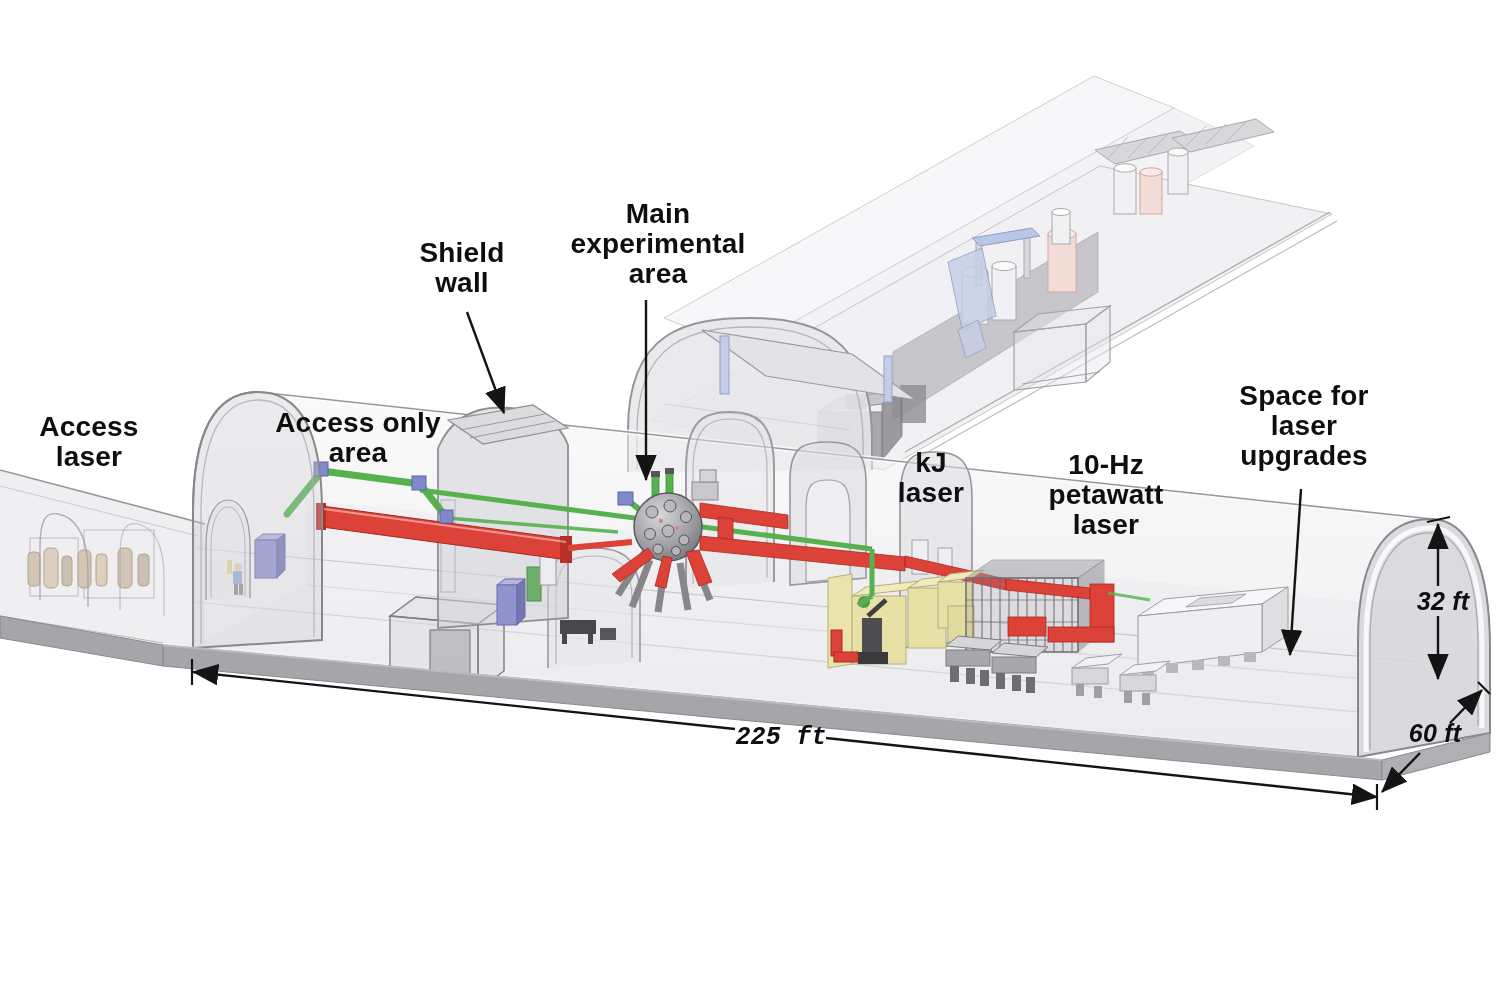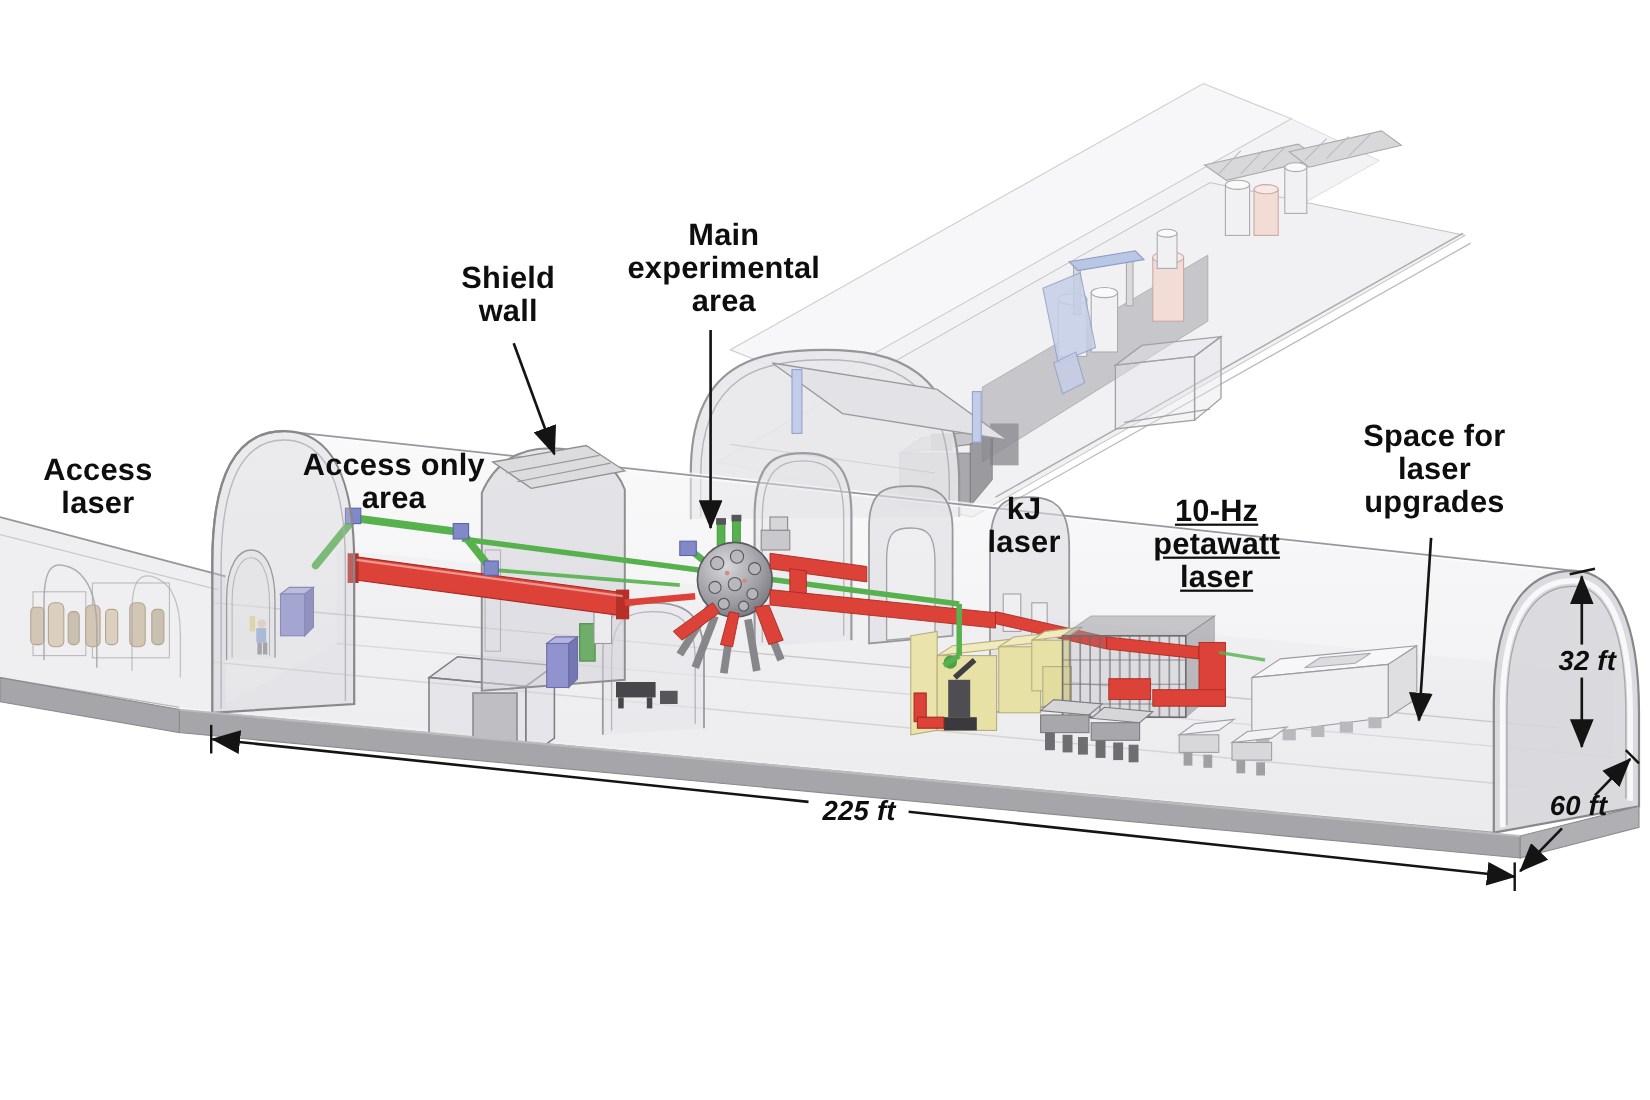--- a/index.html
+++ b/index.html
@@ -372,23 +372,23 @@
 laser</div>
 <div class="lbl" style="left:358px;top:408px;">Access only
 area</div>
 <div class="lbl" style="left:462px;top:238px;">Shield
 wall</div>
 <div class="lbl" style="left:658px;top:199px;">Main
 experimental
 area</div>
 <div class="lbl" style="left:931px;top:448px;">kJ
 laser</div>
-<div class="lbl" style="left:1106px;top:450px;text-decoration:underline;">10-Hz
+<div class="lbl" style="left:1106px;top:450px;">10-Hz
 petawatt
 laser</div>
 <div class="lbl" style="left:1304px;top:381px;">Space for
 laser
 upgrades</div>
-<div class="lbl dim" style="left:781px;top:724px;">225 ft</div>
+<div class="lbl dim" style="left:781px;top:724px;font-family:Liberation Mono, monospace;">225 ft</div>
 <div class="lbl dim" style="left:1435px;top:720px;">60 ft</div>
 <div class="lbl dim" style="left:1443px;top:588px;">32 ft</div>
 
 </div>
 
 </body></html>

